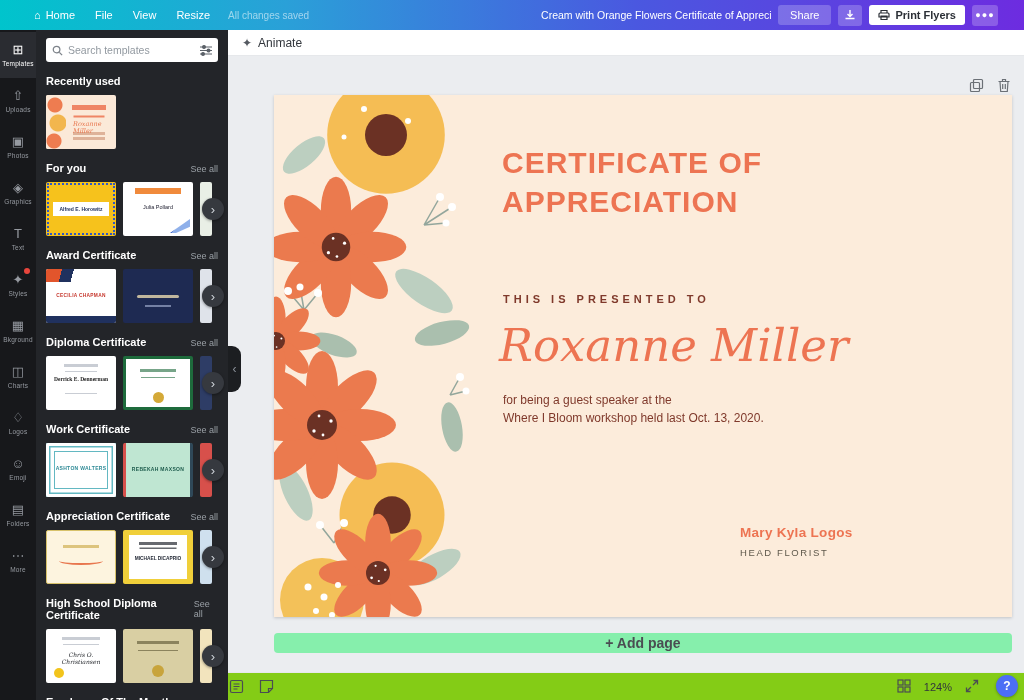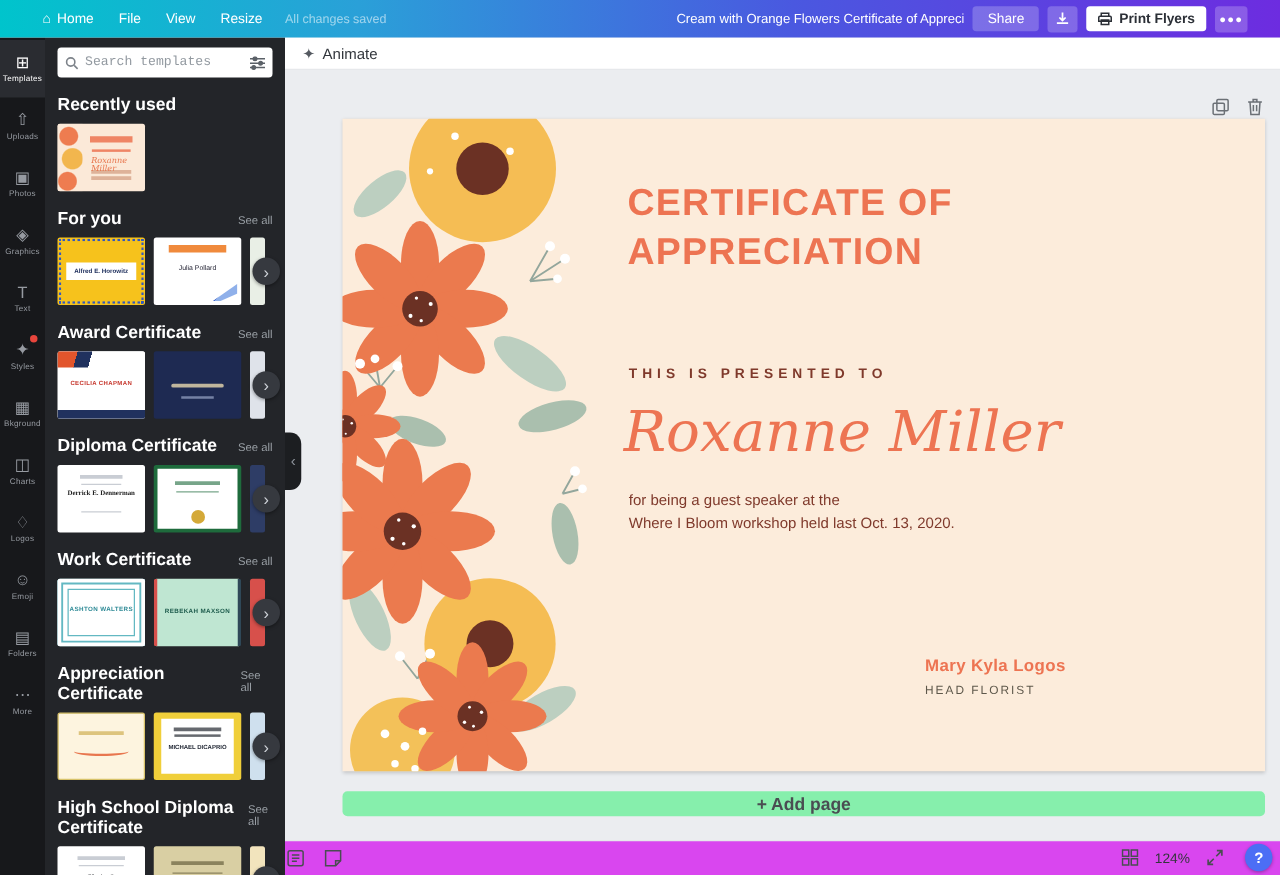--- a/index.html
+++ b/index.html
@@ -26,25 +26,25 @@
   .rail{position:absolute;left:0;top:30px;width:36px;height:670px;background:#17181b;z-index:30;display:flex;flex-direction:column;padding-top:2px}
   .rail-item{height:46px;display:flex;flex-direction:column;align-items:center;justify-content:center;color:#969aa1;cursor:pointer;position:relative}
   .rail-item.active{background:#2a2c31;color:#fff}
   .rail-item .ri{font-size:13px;line-height:14px}
   .rail-item .rl{font-size:6.5px;margin-top:3px;letter-spacing:.2px}
   .rail-badge{position:absolute;top:6px;right:6px;width:6px;height:6px;border-radius:50%;background:#e8453c}
 
   
   .sidebar{position:absolute;left:36px;top:30px;width:192px;height:670px;background:#232529;z-index:25;padding:8px 10px;overflow:hidden}
   .searchbox{height:24px;background:#fff;border-radius:3px;display:flex;align-items:center;padding:0 6px;gap:5px}
-  .searchbox input{border:none;outline:none;flex:1;font-size:10.5px;min-width:0;font-family:Liberation Mono, monospace;color:#333}
+  .searchbox input{border:none;outline:none;flex:1;font-size:10.5px;min-width:0;font-family:Liberation Sans, sans-serif;color:#333}
   .searchbox input::placeholder{color:#9299a0}
   .section{margin-top:13px}
   .sec-head{display:flex;justify-content:space-between;align-items:baseline}
-  .sec-title{font-size:14px;font-weight:bold;color:#fff}
+  .sec-title{font-size:11px;font-weight:bold;color:#fff}
   .see-all{font-size:9px;color:#9aa0a6;cursor:pointer}
   .thumb-row{margin-top:8px;display:flex;gap:7px;position:relative;height:54px}
   .thumb{width:70px;height:54px;border-radius:2px;position:relative;overflow:hidden;background:#fff;cursor:pointer;flex:none}
   .t-name{position:absolute;left:0;right:0;top:45%;text-align:center;font-size:5.5px;color:#333;z-index:2;line-height:7px;padding:0 3px}
   .sliver{width:12px;border-radius:2px;flex:none}
   .row-chev{position:absolute;right:-6px;top:16px;width:22px;height:22px;border-radius:50%;background:#36393f;color:#cfd3d9;
     display:flex;align-items:center;justify-content:center;font-size:13px;cursor:pointer;z-index:3;box-shadow:0 1px 3px rgba(0,0,0,.4)}
 
   
   .v-cream{background:#fbe9d8}
@@ -129,21 +129,21 @@
   .recipient{position:absolute;left:225px;top:224px;font-family:"DejaVu Serif",serif;font-style:italic;font-size:45px;color:#ed7452;cursor:text;white-space:nowrap}
   .cert-body{position:absolute;left:229px;top:296px;font-size:12px;line-height:18px;color:#7f392b;cursor:text}
   .sig{position:absolute;top:430px;cursor:text}
   .sig1{left:229px}.sig2{left:466px}
   .s-name{font-size:13.5px;font-weight:bold;color:#ed7452;letter-spacing:.3px}
   .s-role{margin-top:7px;font-size:9.5px;letter-spacing:1.6px;color:#5e584b}
   .add-page{position:absolute;left:30px;top:577px;width:738px;height:20px;background:#86efac;border-radius:4px;
     display:flex;align-items:center;justify-content:center;font-size:14px;font-weight:bold;color:#4a4d52;cursor:pointer}
 
   
-  .statusbar{position:absolute;left:228px;bottom:0;right:0;height:28px;background:#d946ef;border-top:1px solid #e6e8eb;z-index:20;
+  .statusbar{position:absolute;left:228px;bottom:0;right:0;height:28px;background:#84cc16;border-top:1px solid #e6e8eb;z-index:20;
     display:flex;align-items:center;padding:0 44px 0 0}
   .sb-left{display:flex;gap:14px;align-items:center}
   .sb-right{margin-left:auto;display:flex;gap:12px;align-items:center}
   .sb-icon{width:16px;height:16px;color:#4a4d52;cursor:pointer;background:none;border:none;padding:0}
   .zoom{font-size:11px;color:#32363c;cursor:pointer}
   .help-fab{position:absolute;right:6px;bottom:3px;width:22px;height:22px;border-radius:50%;background:#4c6ef5;color:#fff;
     display:flex;align-items:center;justify-content:center;font-size:12px;font-weight:bold;z-index:50;cursor:pointer;box-shadow:0 1px 3px rgba(0,0,0,.3)}
 </style>
 </head>
 <body>

